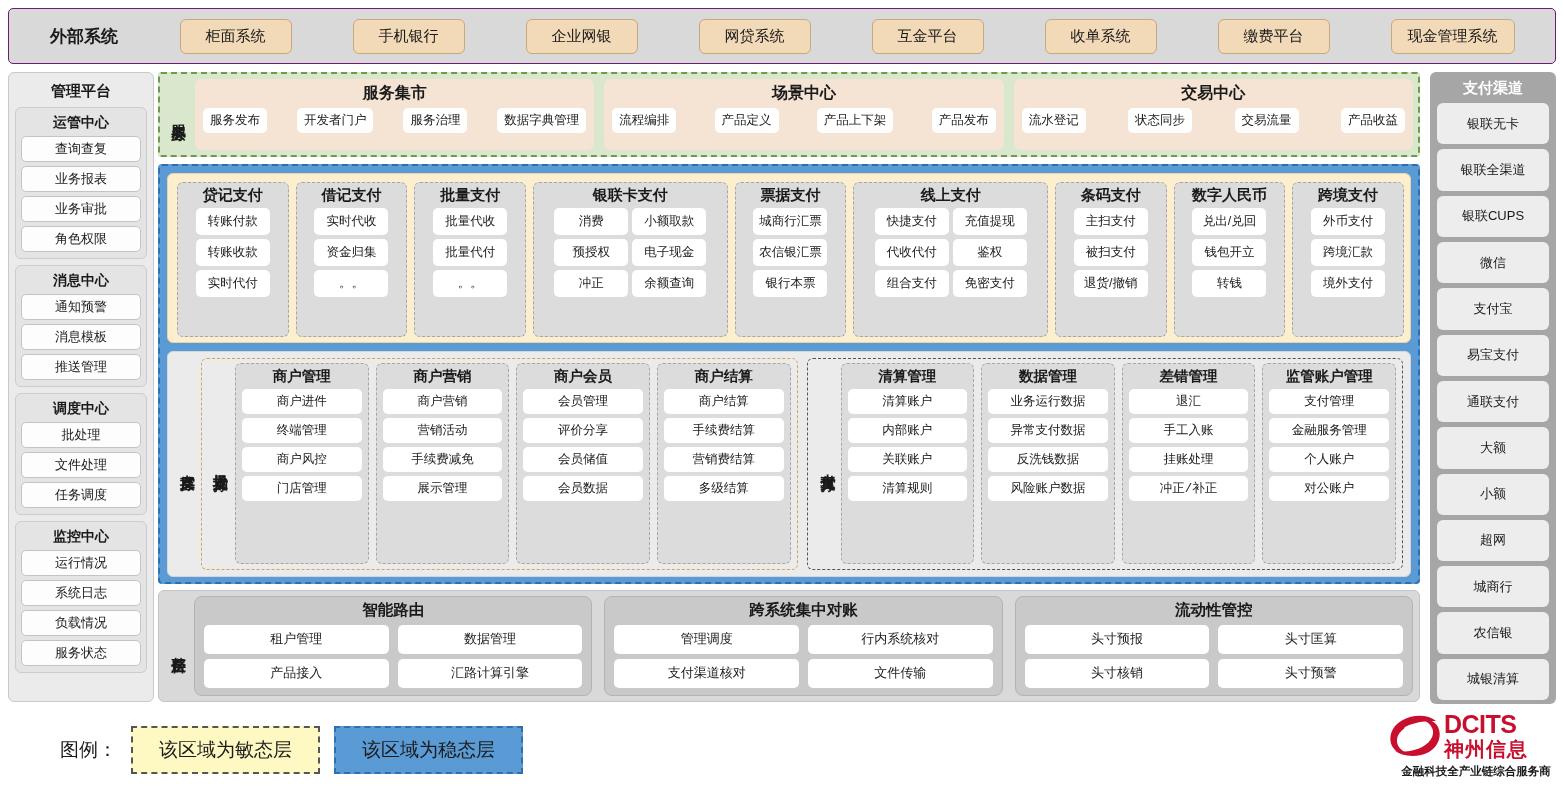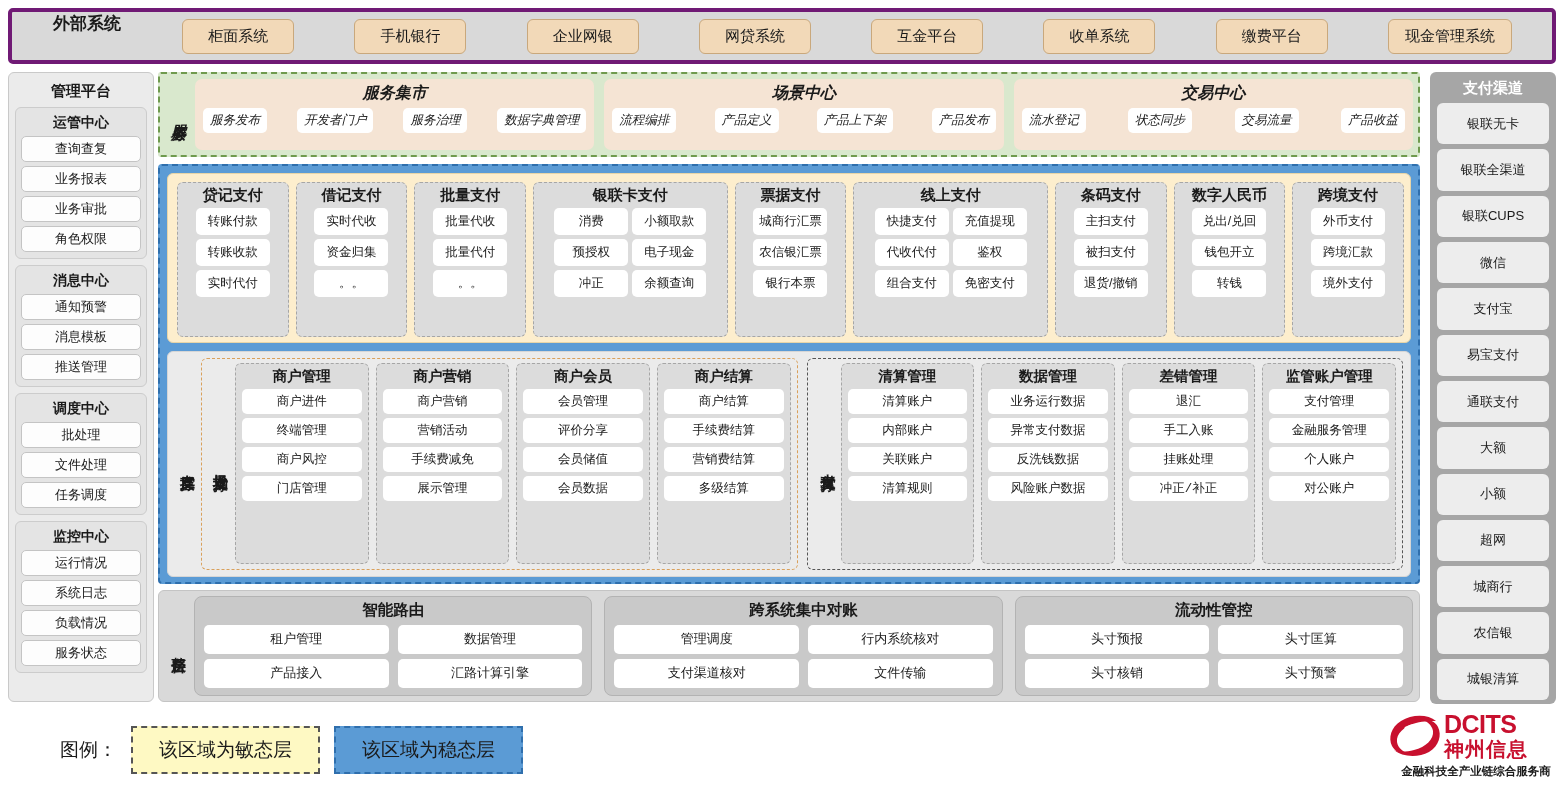--- a/index.html
+++ b/index.html
@@ -9,22 +9,22 @@
     background:#ffffff;
     font-family:"Liberation Sans","DejaVu Sans",sans-serif;
     color:#1a1a1a;
     overflow:hidden;
     position:relative;
   }
 
   
   #external-bar {
     position:absolute; left:8px; top:8px; width:1548px; height:56px;
-    background:#d9d9d9; border:4px solid #701a75; border-radius:5px;
-    display:flex; padding:0 10px;
+    background:#d9d9d9; border:1px solid #701a75; border-radius:5px;
+    display:flex; align-items:center; padding:0 10px;
   }
   #external-bar .ext-title {
     font-size:17px; font-weight:bold; color:#1a1a1a;
     width:130px; text-align:center; flex:none;
   }
   #external-bar .ext-items { display:flex; flex:1; justify-content:space-around; align-items:center; }
   .ext-chip {
     background:#f2d9b8; border:1px solid #c9a87c; border-radius:6px;
     font-size:15px; color:#1a1a1a; padding:7px 16px; min-width:112px;
     text-align:center; white-space:nowrap;
@@ -52,21 +52,21 @@
   }
   .mp-item:last-child { margin-bottom:0; }
 
   
   #center-col { position:absolute; left:158px; top:72px; width:1262px; height:630px; }
 
   
   #service-layer {
     position:absolute; left:0; top:0; width:1262px; height:85px;
     background:#d9e8cd; border:2px dashed #6f9a4e; border-radius:3px;
-    display:flex; align-items:stretch; padding:5px;font-style:italic;
+    display:flex; align-items:stretch; padding:5px;
   }
   .vlabel {
     writing-mode:vertical-rl; text-orientation:upright;
     font-size:15px; font-weight:bold; letter-spacing:1px;
     display:flex; align-items:center; justify-content:center;
     flex:none; color:#1a1a1a;
   }
   #service-layer .vlabel { width:26px; }
   #service-layer .svc-groups { display:flex; flex:1; gap:10px; padding-left:4px; }
   .svc-group {

